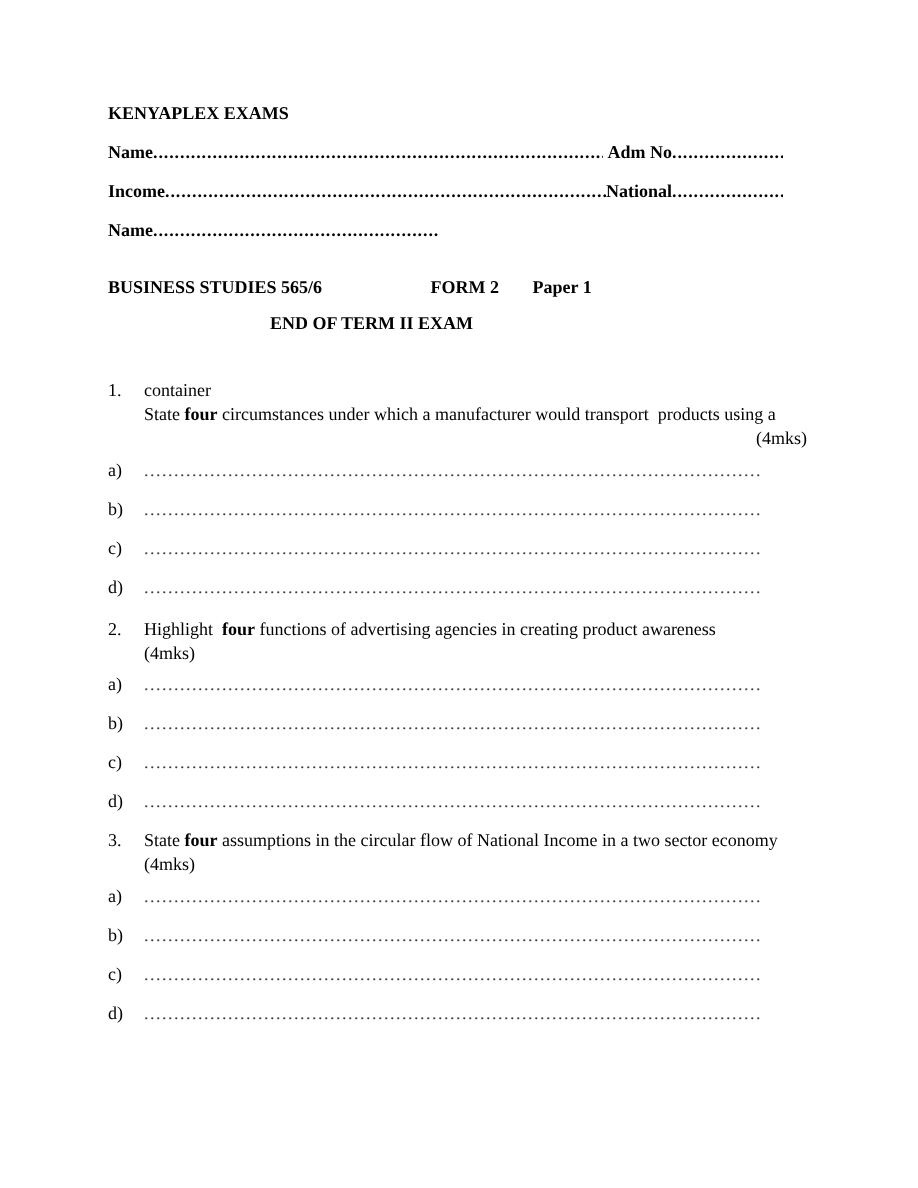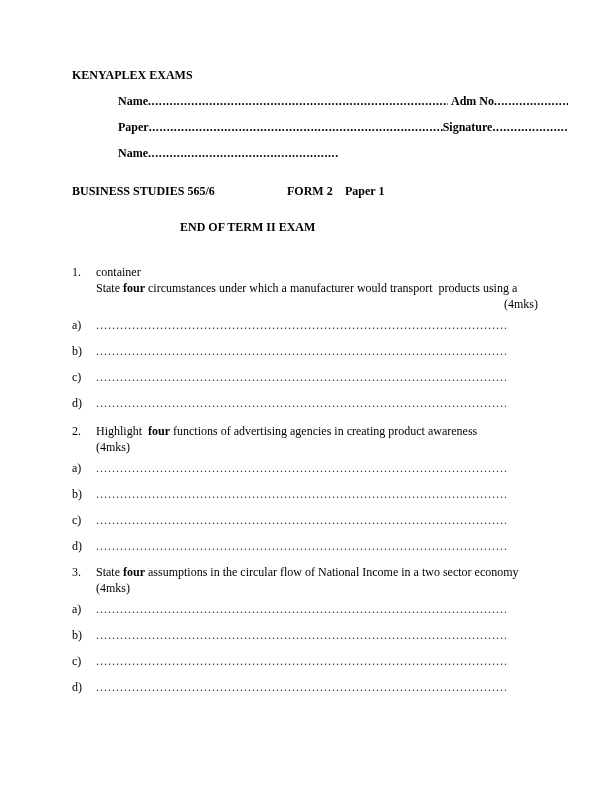--- a/index.html
+++ b/index.html
@@ -20,40 +20,39 @@
     width: 468px;
   }
   
   .org-line { font-weight: bold; line-height: 26px; }
   .frow {
     display: flex;
     align-items: center;
     line-height: 26px;
     font-weight: bold;
     width: 450px;
-    margin-left: 46px;
   }
   .frow .lbl { white-space: pre; }
   .frow .lbl.pad { padding-left: 3px; }
   .dots {
     overflow: hidden;
     white-space: nowrap;
     letter-spacing: 1px;
   }
   .dots.bold-dots { letter-spacing: 0.6px; }
   .d-name  { width: 300px; }
   .d-school{ width: 294px; }
   .d-date  { width: 190px; }
   .d-flex  { flex: 1; }
   
   .meta-row { position: relative; line-height: 22px; font-weight: bold; margin-top: 14px; }
   .meta-form  { position: absolute; left: 215px; top: 0; }
-  .meta-paper { position: absolute; left: 273px; top: 0; }
+  .meta-paper { position: absolute; left: 283px; top: 0; }
   .time-row { line-height: 22px; font-weight: bold; }
-  .title-row { line-height: 22px; font-weight: bold; padding-left: 108px; margin-top: 14px; }
+  .title-row { line-height: 22px; font-weight: bold; padding-left: 108px; margin-top: 2px; }
   
   .questions { margin-top: 26px; }
   .q-row { display: flex; }
   .q-num { width: 24px; flex: 0 0 24px; line-height: 16px; }
   .q-text { flex: 1; }
   .q-line { line-height: 16px; white-space: pre; }
   .q-marks { line-height: 16px; }
   .q-marks.right { width: 466px; text-align: right; }
   .q-marks.left { padding-left: 24px; }
   .a-row { display: flex; align-items: baseline; line-height: 26px; width: 436px; }
@@ -71,23 +70,23 @@
     <div class="org-line">KENYAPLEX EXAMS</div>
 
     <div class="frow">
       <span class="lbl">Name</span>
       <span class="dots bold-dots d-name">........................................................................................................................................................................</span>
       <span class="lbl pad">Adm No</span>
       <span class="dots bold-dots d-flex">........................................................................................................................................................................</span>
     </div>
 
     <div class="frow">
-      <span class="lbl">Paper</span>
+      <span class="lbl">Income</span>
       <span class="dots bold-dots d-school">........................................................................................................................................................................</span>
-      <span class="lbl">Signature</span>
+      <span class="lbl">National</span>
       <span class="dots bold-dots d-flex">........................................................................................................................................................................</span>
     </div>
 
     <div class="frow">
       <span class="lbl">Name</span>
       <span class="dots bold-dots d-date">........................................................................................................................................................................</span>
     </div>
 
     <div class="meta-row">
       <span>BUSINESS STUDIES 565/6</span>

